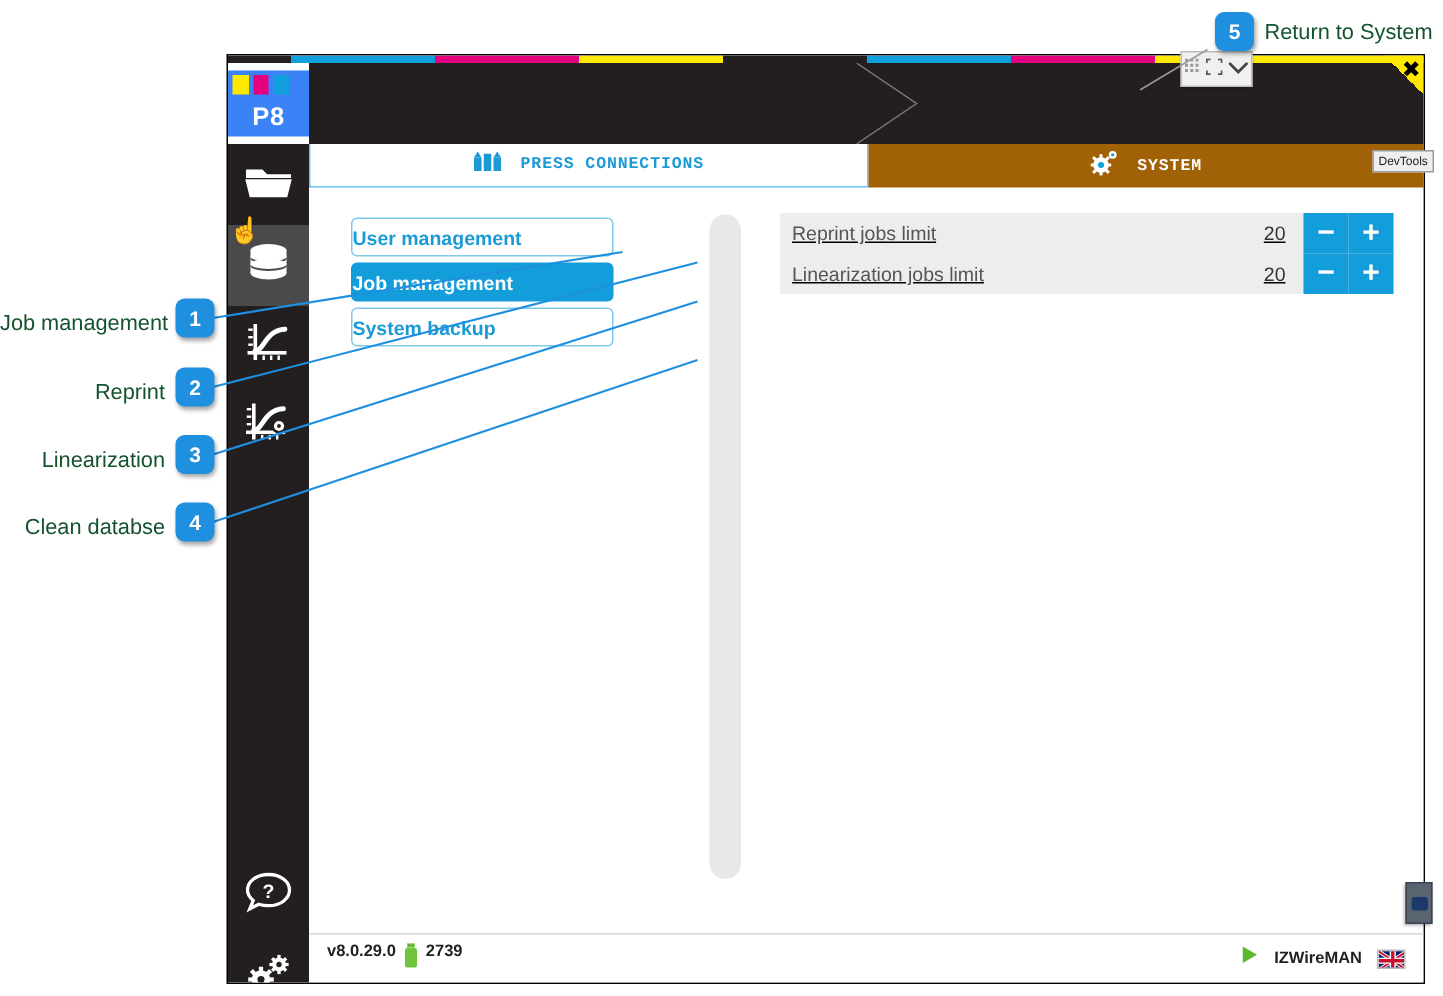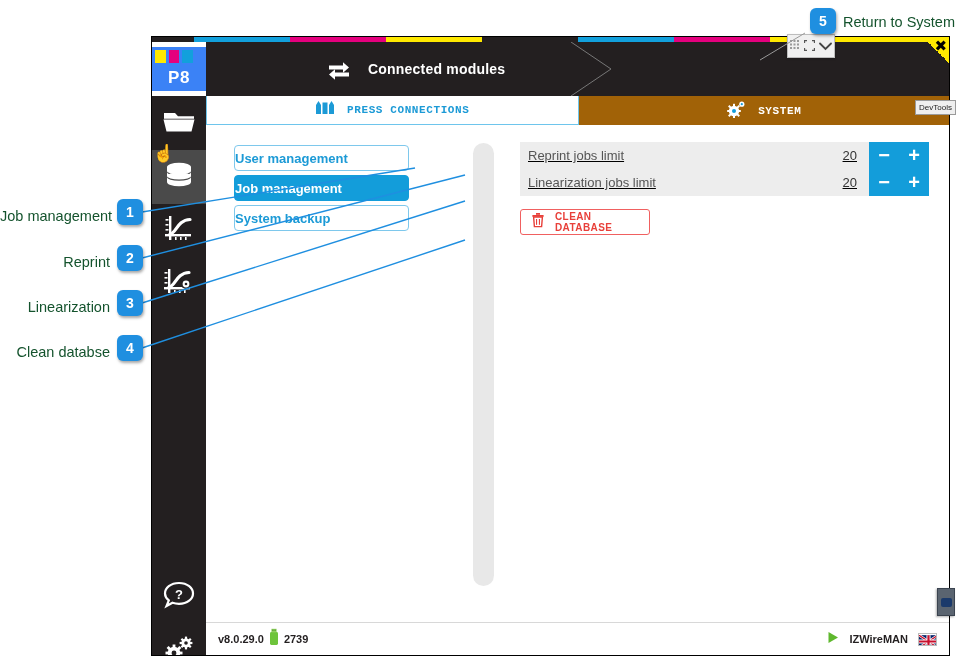--- a/index.html
+++ b/index.html
@@ -144,21 +144,21 @@
     cursor: pointer;
   }
   #clean-db-btn .lbl { color: #e8403a; font-size: 10px; font-weight: bold; letter-spacing: 0.4px; }
 
   
   #status-bar {
     position: absolute; left: 54px; right: 0; bottom: 0; height: 33px;
     background: #fff; border-top: 1px solid #d8d8d8; z-index: 10;
     display: flex; align-items: center; padding: 0 12px;
   }
-  #status-left { display: flex; align-items: center; gap: 5px; }
+  #status-left { display: flex; gap: 5px; }
   .status-txt { font-size: 11px; font-weight: bold; color: #231f20; }
   #status-right { margin-left: auto; display: flex; align-items: center; gap: 10px; }
   #flag { width: 19px; height: 13px; position: relative; overflow: hidden; border: 1px solid #bbb; }
 
   
   #view-widget {
     position: absolute; left: 787px; top: 34px; width: 48px; height: 24px;
     background: #f0f0f0; border: 1px solid #bdbdbd; z-index: 55;
     display: flex; align-items: center; justify-content: space-around;
     box-shadow: 0 1px 2px rgba(0,0,0,0.2);
@@ -240,29 +240,20 @@
         <div id="logo-text">P8</div>
       </div>
     </div>
 
     <div id="header-bar">
 
       <svg id="crumb-sep">
         <path d="M0 0 L40 27 L0 54" fill="none" stroke="#777" stroke-width="1"></path>
       </svg>
 
-      <div class="hdr-crumb" style="margin-left:90px;">
-        <div class="hdr-icon bare">
-          <svg width="28" height="26" viewBox="0 0 28 26">
-            <path d="M4 9.5 h14 v-3.2 l6 5.2 -6 5.2 v-3.2 h-14 z" fill="#fff"></path>
-            <path d="M24 16.5 h-14 v-3.2 l-6 5.2 6 5.2 v-3.2 h14 z" fill="#fff"></path>
-          </svg>
-        </div>
-        <div class="hdr-label">Connected modules</div>
-      </div>
     </div>
 
     <div id="tabs-row">
       <div class="tab inactive">
         <span>
           <svg width="20" height="15" viewBox="0 0 20 15">
             <rect x="1" y="4" width="5" height="9" fill="#1c9ad6"></rect>
             <rect x="7.5" y="1.5" width="5" height="11.5" fill="#1c9ad6"></rect>
             <rect x="14" y="4" width="5" height="9" fill="#1c9ad6"></rect>
             <path d="M3.5 0 L6 4 L1 4 Z" fill="#1c9ad6"></path>
@@ -428,32 +419,20 @@
               <div class="step-cell">−</div>
               <div class="step-cell">−</div>
             </div>
             <div class="step-col">
               <div class="step-cell">+</div>
               <div class="step-cell">+</div>
             </div>
           </div>
         </div>
 
-        <div id="clean-db-btn">
-          <span>
-            <svg width="14" height="16" viewBox="0 0 14 16">
-              <rect x="1.4" y="3" width="11.2" height="1.8" fill="#e8403a"></rect>
-              <rect x="5" y="1" width="4" height="1.8" fill="#e8403a"></rect>
-              <path d="M2.6 5 h8.8 l-0.8 9.6 h-7.2 z" fill="none" stroke="#e8403a" stroke-width="1.4"></path>
-              <rect x="5" y="7" width="1.1" height="5.8" fill="#e8403a"></rect>
-              <rect x="7.9" y="7" width="1.1" height="5.8" fill="#e8403a"></rect>
-            </svg>
-          </span>
-          <span class="lbl">CLEAN DATABASE</span>
-        </div>
       </div>
     </div>
 
     <div id="status-bar">
       <div id="status-left">
         <span class="status-txt">v8.0.29.0</span>
         <span>
           <svg width="10" height="18" viewBox="0 0 10 18">
             <rect x="1" y="4" width="8" height="13" rx="1.4" fill="#6ec43b"></rect>
             <rect x="2.4" y="0.8" width="5.2" height="3.6" fill="#8fd15f"></rect>

